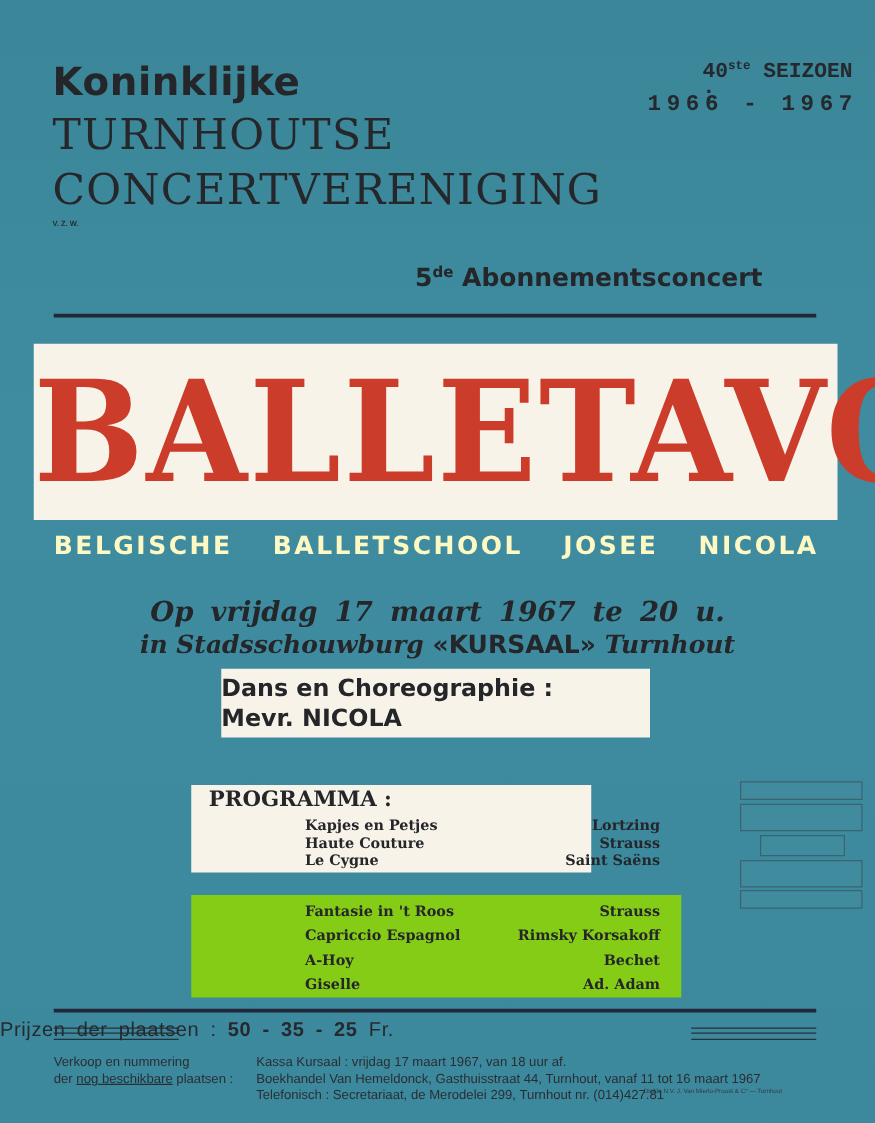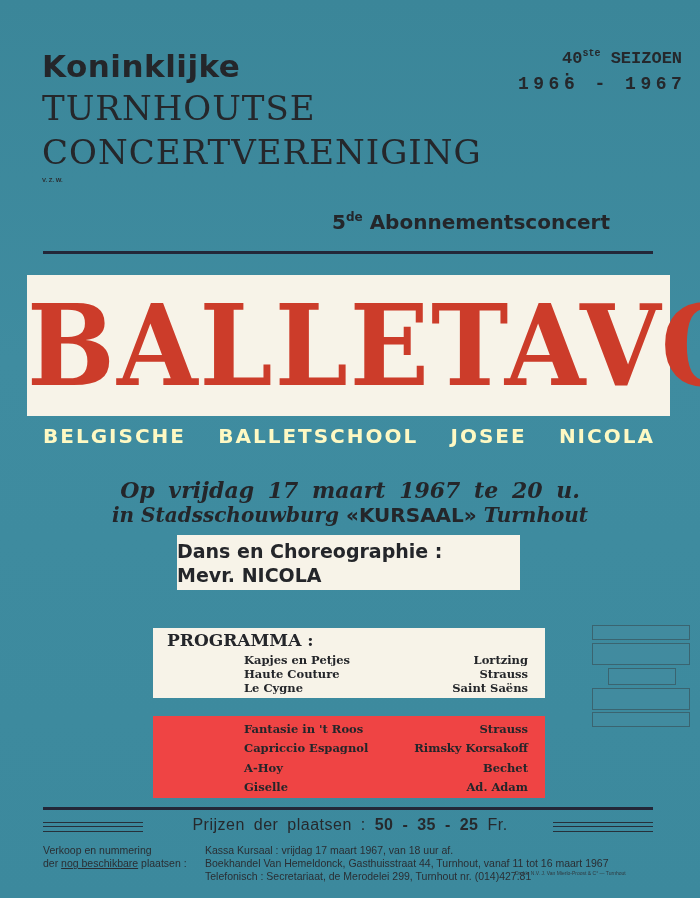--- a/index.html
+++ b/index.html
@@ -53,34 +53,34 @@
     .date-line, .venue-line {
       left: 0; width: 700px; text-align: center; font-family: "DejaVu Serif", serif;
       font-style: italic; font-weight: bold; color: #24262a;
     }
     .date-line { top: 477px; font-size: 22px; word-spacing: 6px; }
     .venue-line { top: 503px; font-size: 20px; }
     .venue-line .kursaal { font-style: normal; font-family: "DejaVu Sans", sans-serif; }
     .dans-box { left: 177px; top: 535px; width: 343px; height: 55px; background: #f7f3e8; }
     .dans-box div { font-family: "DejaVu Sans", sans-serif; font-weight: bold; font-size: 19px; color: #24262a; line-height: 24px; }
     .dans-box .l1 { padding-top: 4px; }
-    .prog1 { left: 153px; top: 628px; width: 392px; height: 70px; background: #f7f3e8; }
-    .prog2 { left: 153px; top: 716px; width: 392px; height: 82px; background: #ef4444; }
+    .prog1 { left: 153px; top: 628px; width: 320px; height: 70px; background: #f7f3e8; }
+    .prog2 { left: 153px; top: 716px; width: 392px; height: 82px; background: #84cc16; }
     .prog-head { position: absolute; left: 14px; top: 2px; font-family: "DejaVu Serif", serif; font-weight: bold; font-size: 17px; color: #24262a; }
     .row {
       position: absolute; left: 91px; width: 284px; display: flex; justify-content: space-between;
       font-family: "DejaVu Serif", serif; font-weight: bold; font-size: 11.5px; color: #24262a;
     }
     .stubs { left: 592px; top: 623px; width: 100px; height: 105px; }
     .stub { position: absolute; border: 1px solid #3a6470; background: rgba(70,140,160,0.5); }
     .rule-bottom { left: 43px; top: 807px; width: 610px; height: 3px; background: #232738; }
     .triple { width: 100px; height: 8px; border-top: 1.5px solid #26303a; border-bottom: 1.5px solid #26303a; position: absolute; }
     .triple::after { content: ""; position: absolute; left: 0; right: 0; top: 2.5px; height: 1.5px; background: #26303a; }
     .prices {
-      left: 0; width: 700px; top: 816px; text-align: center; font-family: "Liberation Sans", sans-serif;
+      left: 0; width: 700px; top: 816px; text-align: left; font-family: "Liberation Sans", sans-serif;
       font-size: 16px; color: #26292d; word-spacing: 4px; letter-spacing: 0.5px;
     }
     .prices .nums { font-weight: bold; }
     .foot { font-family: "Liberation Sans", sans-serif; font-size: 10.5px; color: #2a2e33; line-height: 13px; }
     .foot-left { left: 43px; top: 844px; }
     .foot-left .ul { text-decoration: underline; }
     .foot-right { left: 205px; top: 844px; }
     .printer { left: 515px; top: 870px; font-size: 5px; color: #2f3a40; }
   </style>
 </head>

